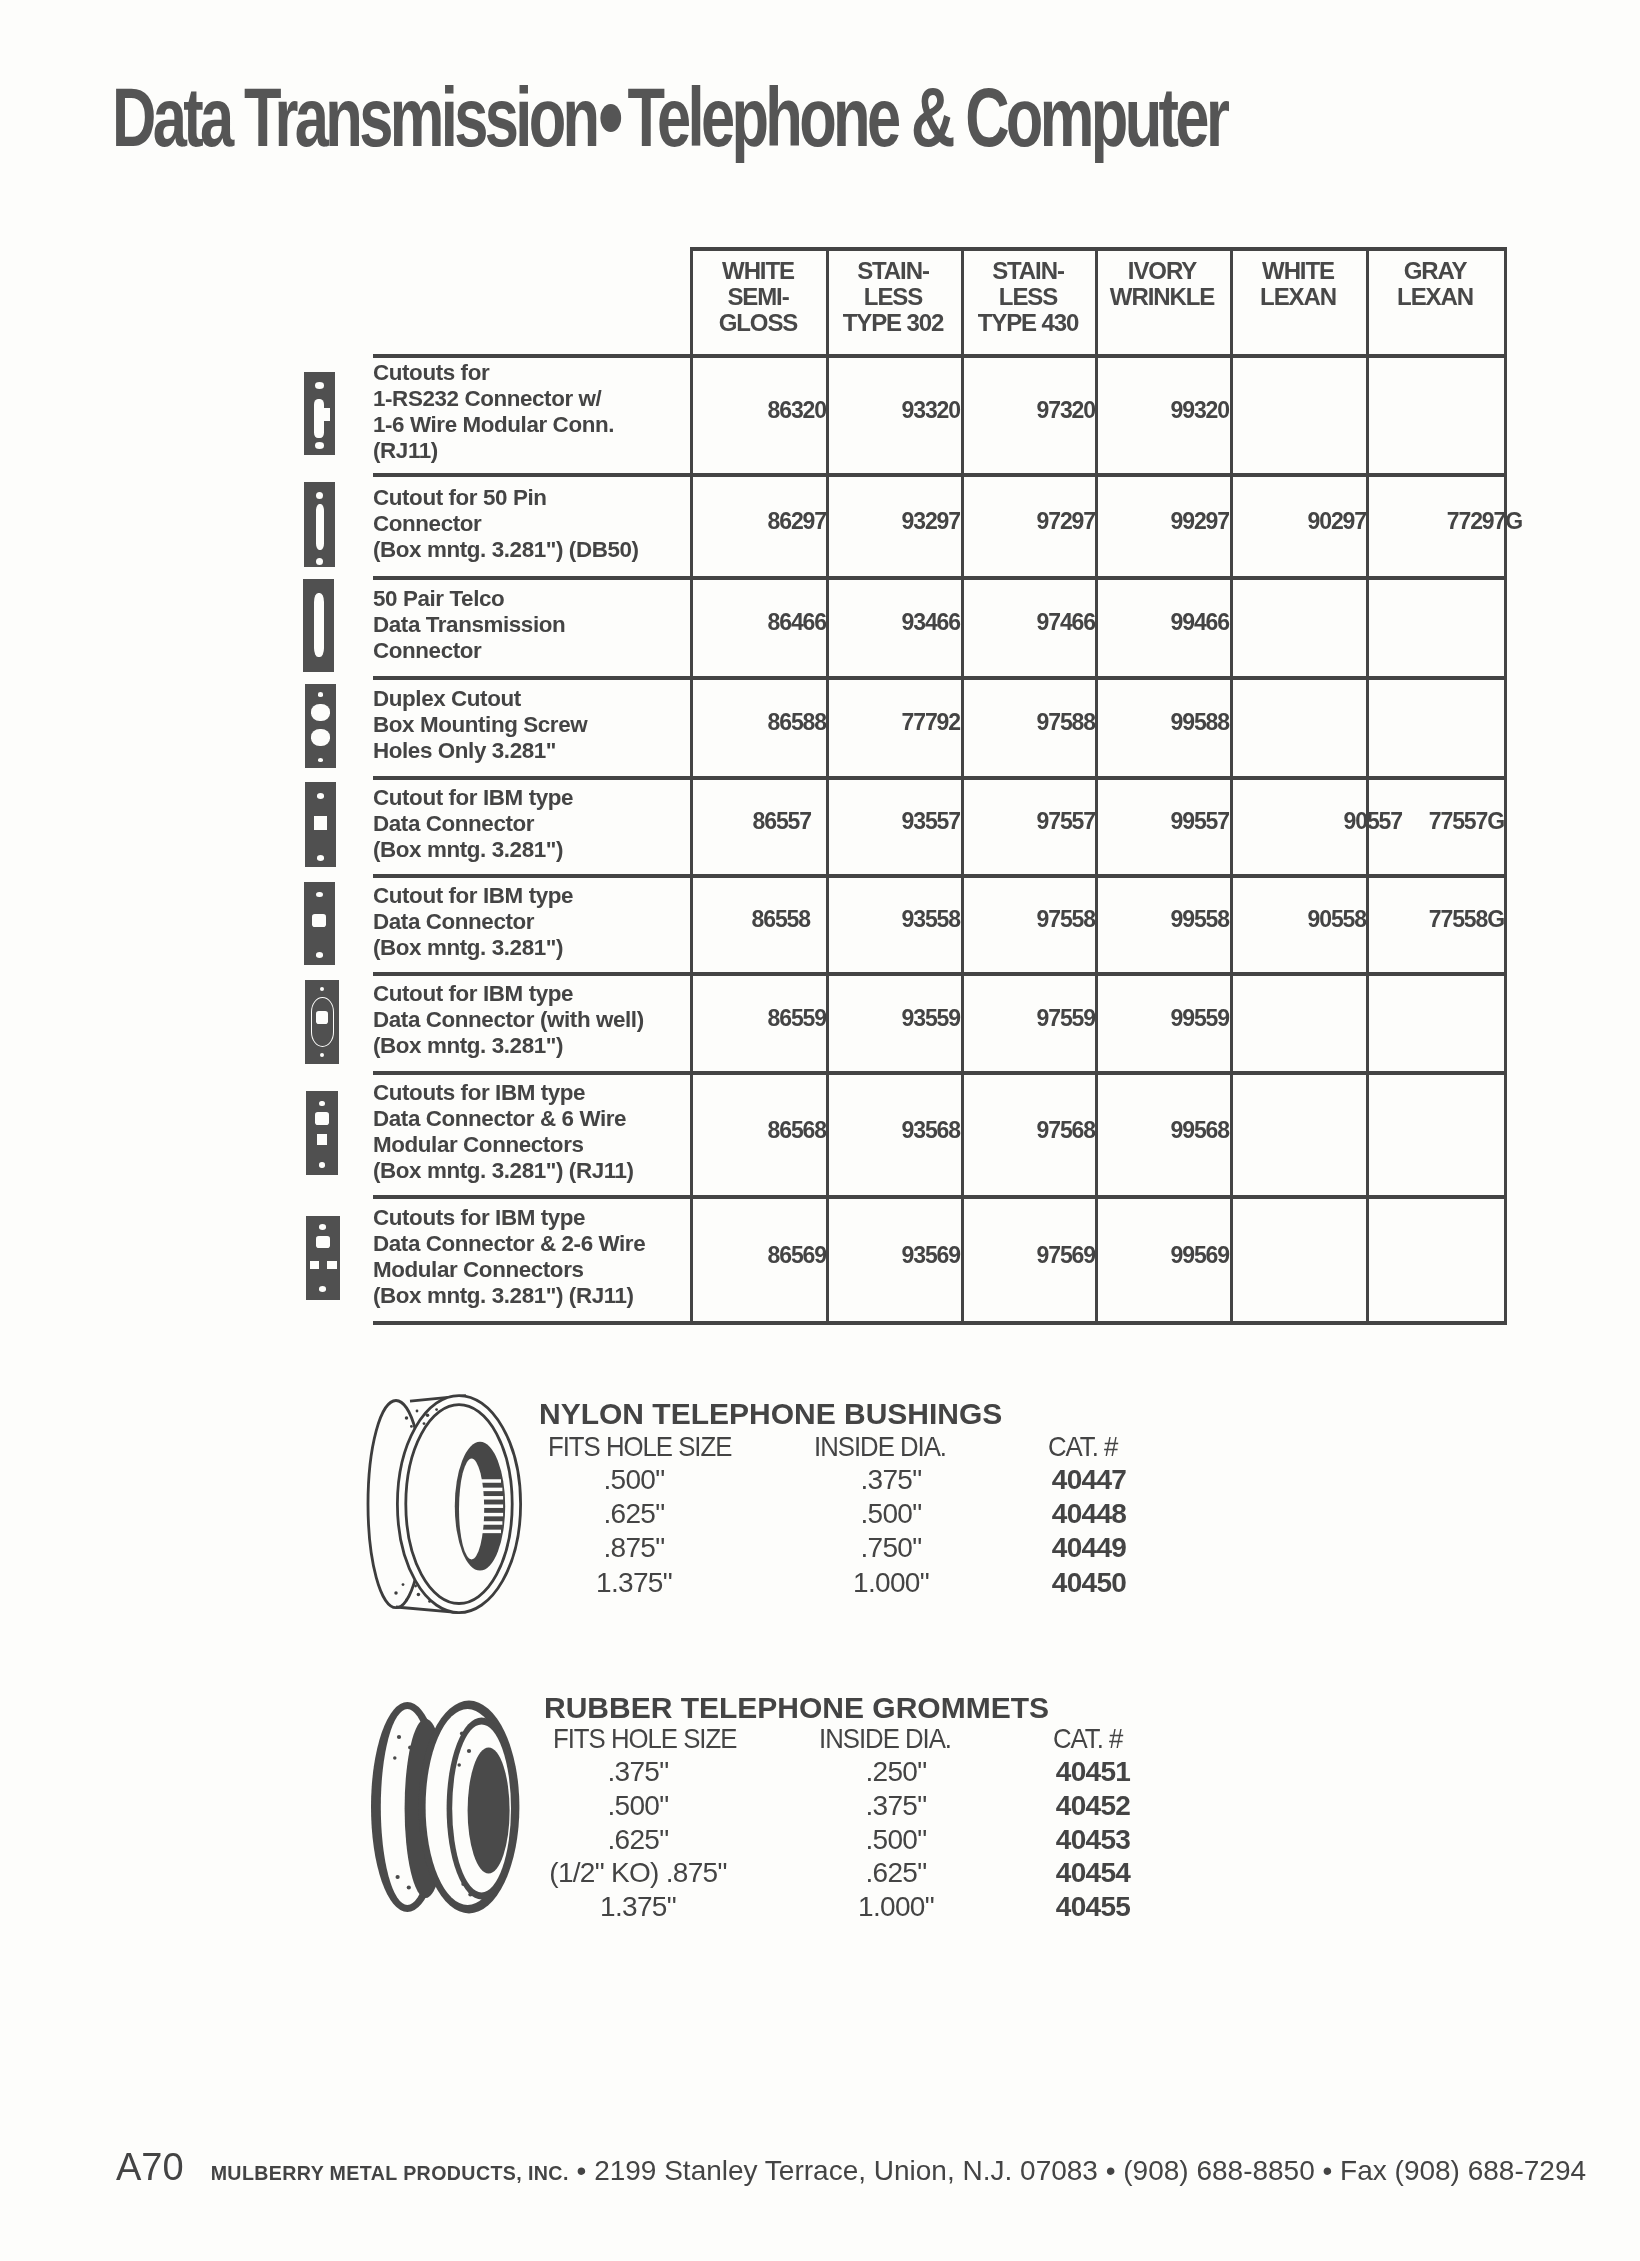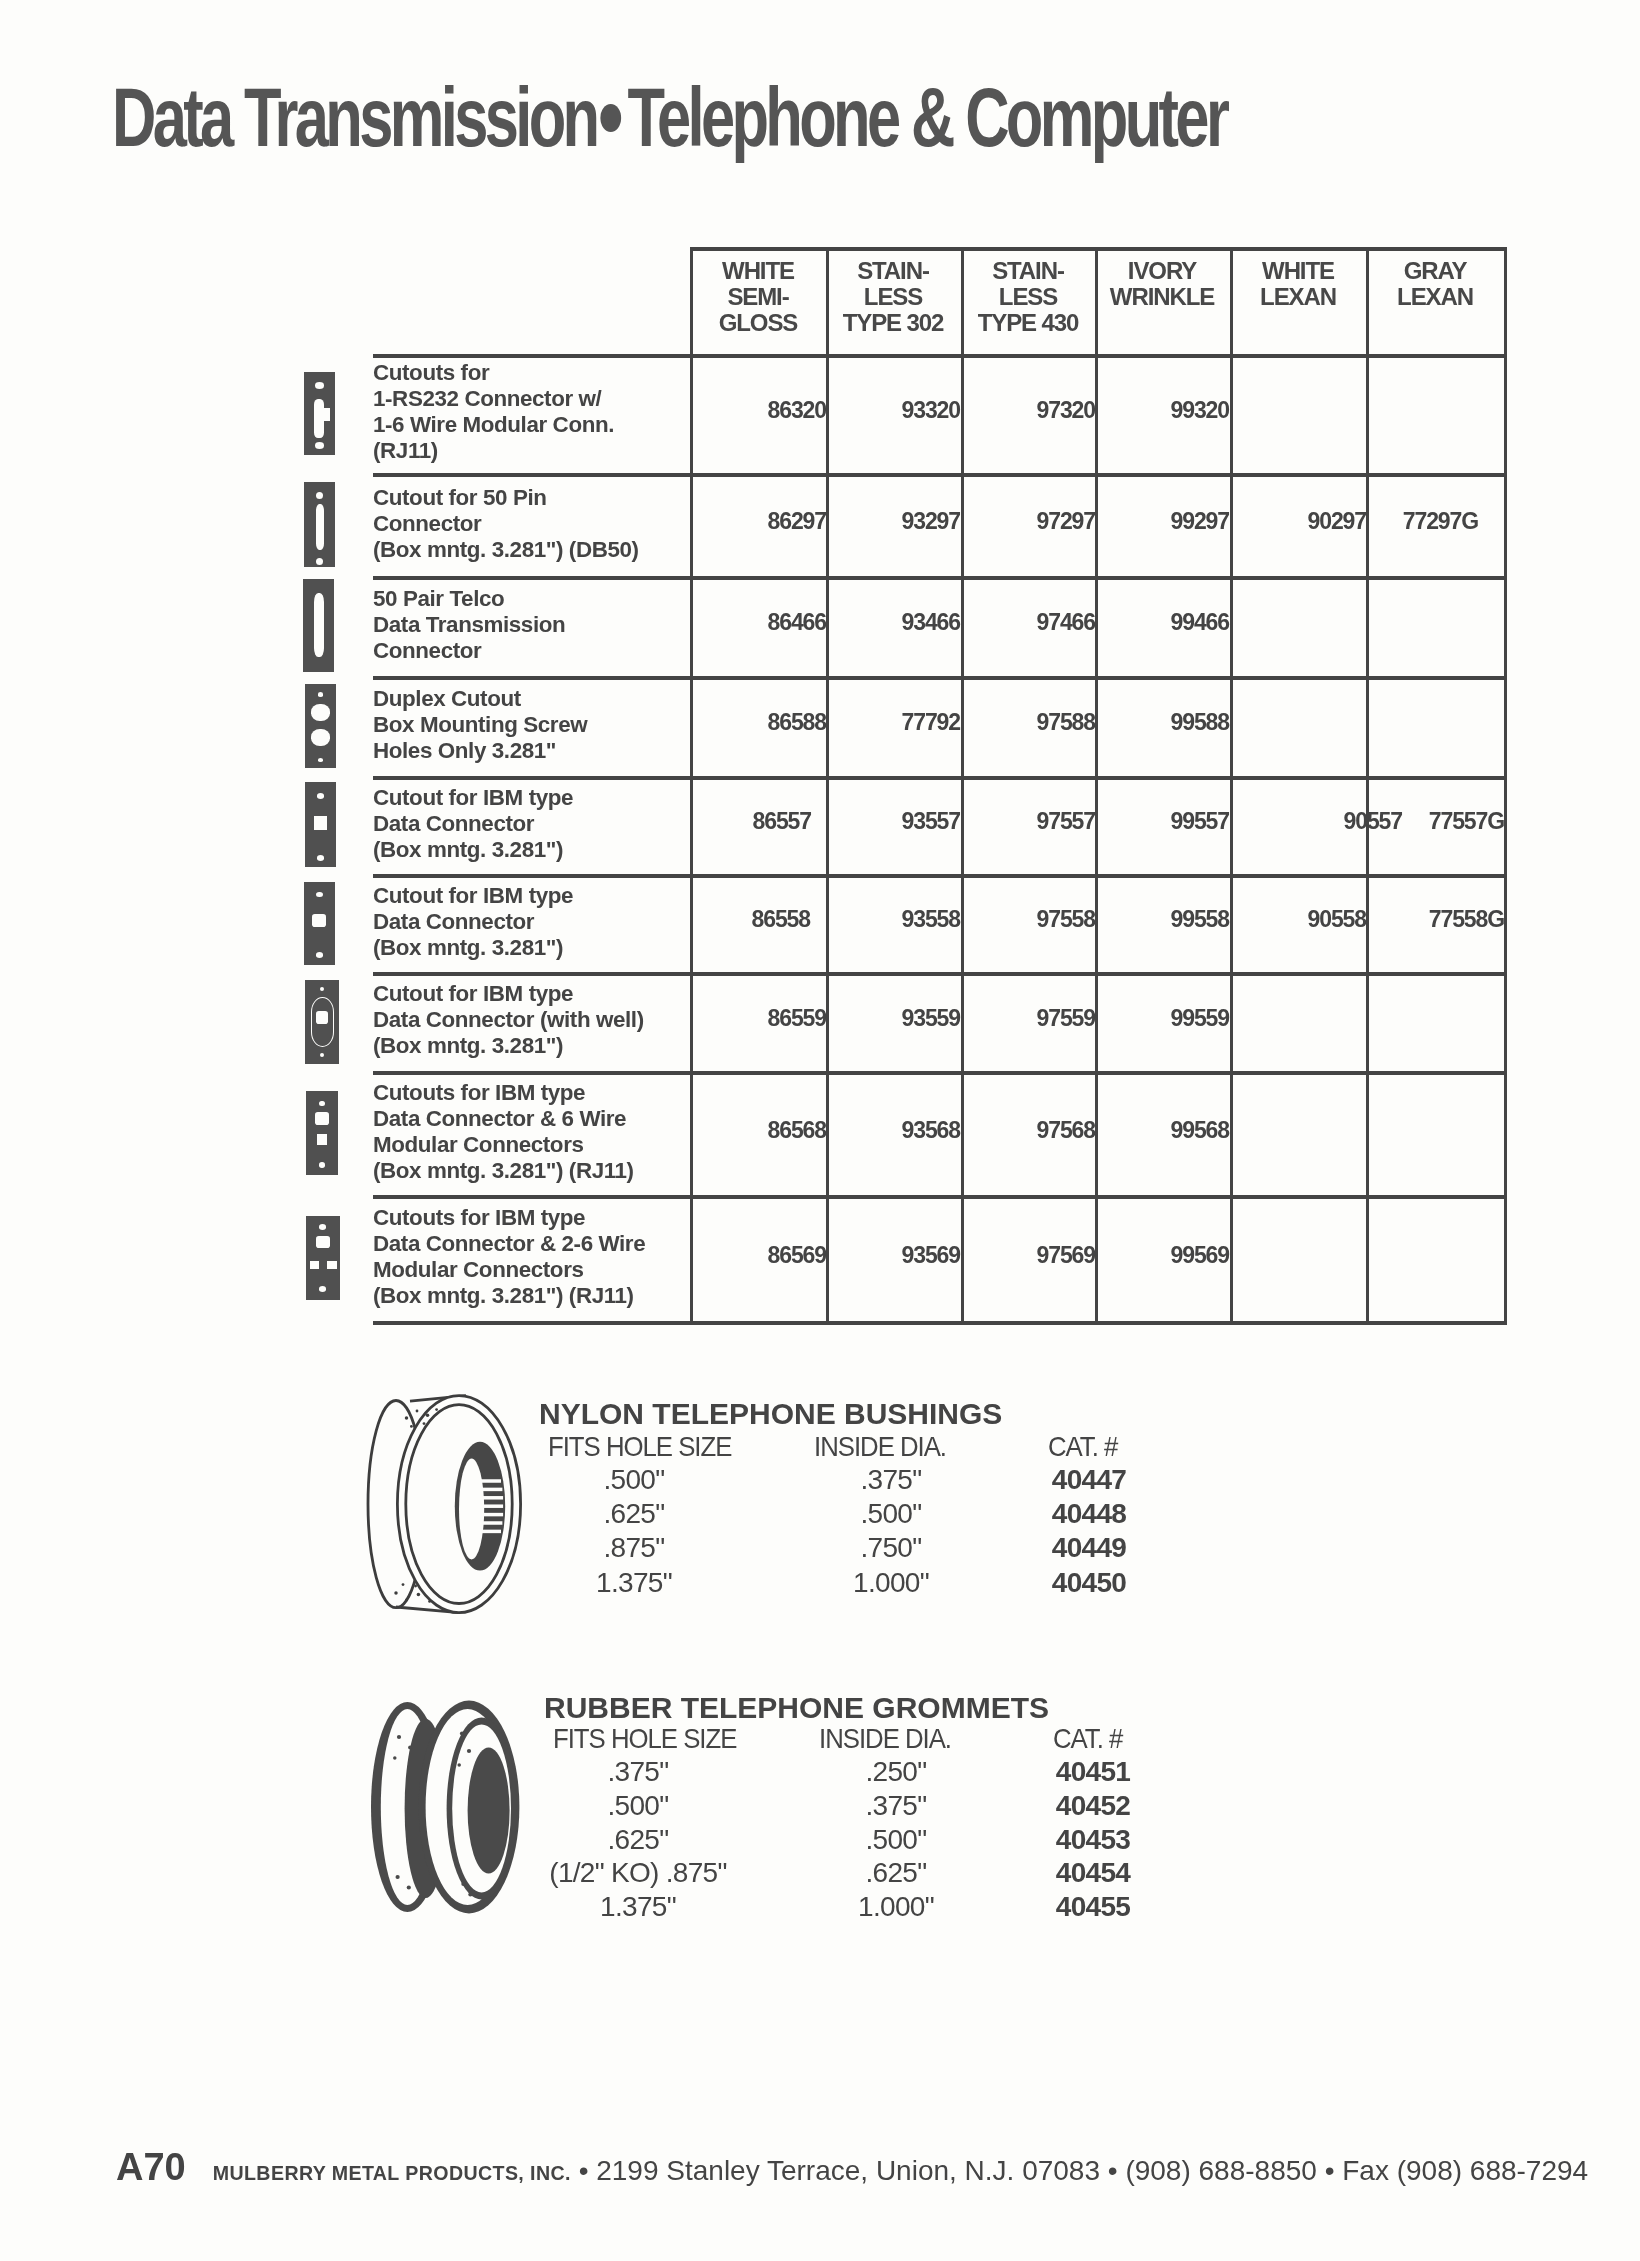--- a/index.html
+++ b/index.html
@@ -61,21 +61,21 @@
   .val {
     position: absolute; font-size: 28px; color: #444; white-space: nowrap;
     letter-spacing: -0.7px; font-weight: 400;
   }
   .val.bold { font-weight: 700; }
 
   .footer {
     position: absolute; left: 116px; top: 2146px;
     white-space: nowrap; color: #444;
   }
-  .footer .page { font-size: 38px; font-weight: 700; vertical-align: baseline; margin-right: 27px; }
+  .footer .page { font-size: 38px; font-weight: 400; vertical-align: baseline; margin-right: 27px; }
   .footer .company { font-size: 19.6px; font-weight: 700; letter-spacing: 0.4px; }
   .footer .address { font-size: 28px; font-weight: 400; }
 </style>
 </head>
 <body>
 
 <div class="title">
   <span>Data Transmission</span><span class="bullet"></span><span>Telephone &amp; Computer</span>
 </div>
 
@@ -151,21 +151,21 @@
     <div class="desc" style="top: 485px;">
       <div>Cutout for 50 Pin</div>
       <div>Connector</div>
       <div>(Box mntg. 3.281") (DB50)</div>
     </div>
     <div class="cell" style="left: 690px; width: 136px; top: 508px;">86297</div>
     <div class="cell" style="left: 826px; width: 134px; top: 508px;">93297</div>
     <div class="cell" style="left: 961px; width: 134px; top: 508px;">97297</div>
     <div class="cell" style="left: 1095px; width: 134px; top: 508px;">99297</div>
     <div class="cell" style="left: 1230px; width: 136px; top: 508px;">90297</div>
-    <div class="cell" style="left: 1366px; width: 112px; top: 508px;">77297G</div>
+    <div class="cell" style="left: 1410px; width: 112px; top: 508px;">77297G</div>
     <div class="plate" style="left: 303px; top: 579px; width: 31px; height: 93px;">
       <div class="hole" style="left: 10.5px; top: 14px; width: 10.5px; height: 64px; border-radius: 40% / 14%;"></div>
     </div>
     <div class="desc" style="top: 586px;">
       <div>50 Pair Telco</div>
       <div>Data Transmission</div>
       <div>Connector</div>
     </div>
     <div class="cell" style="left: 690px; width: 136px; top: 609px;">86466</div>
     <div class="cell" style="left: 826px; width: 134px; top: 609px;">93466</div>

